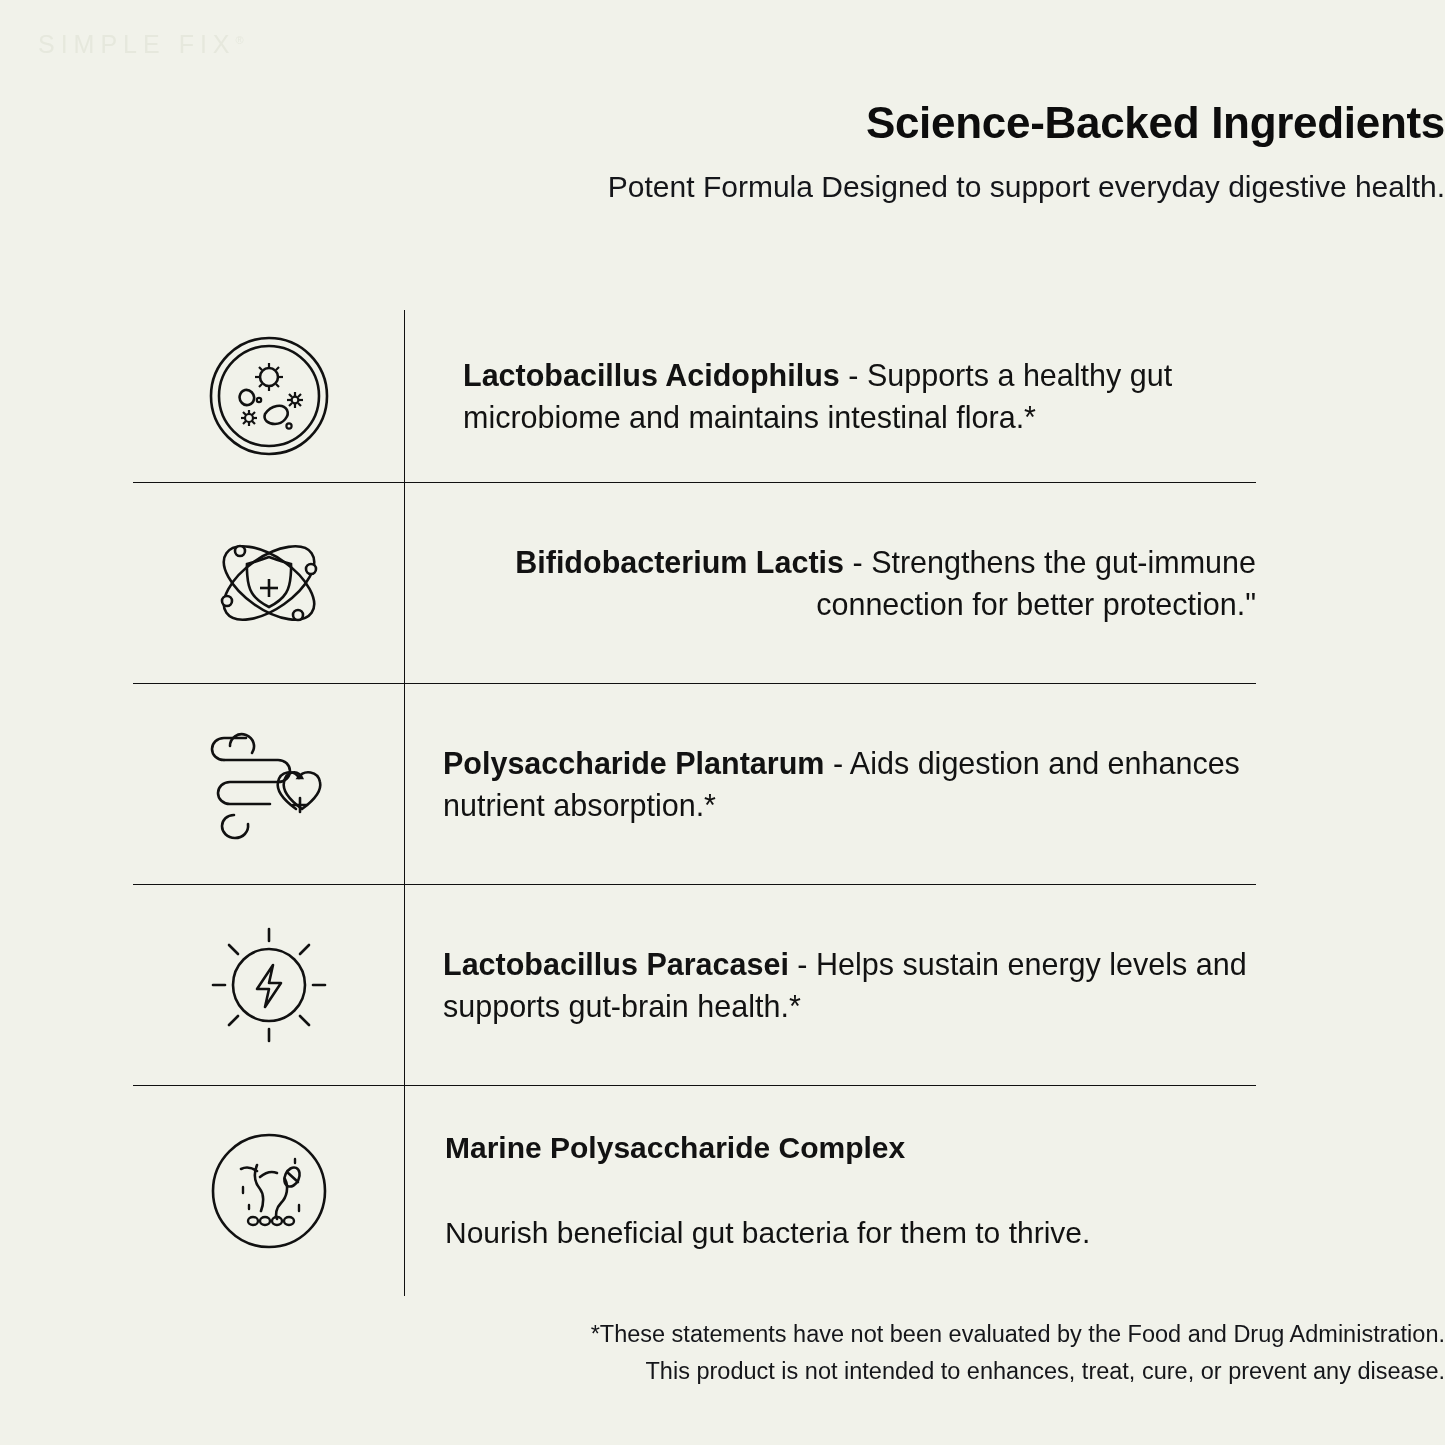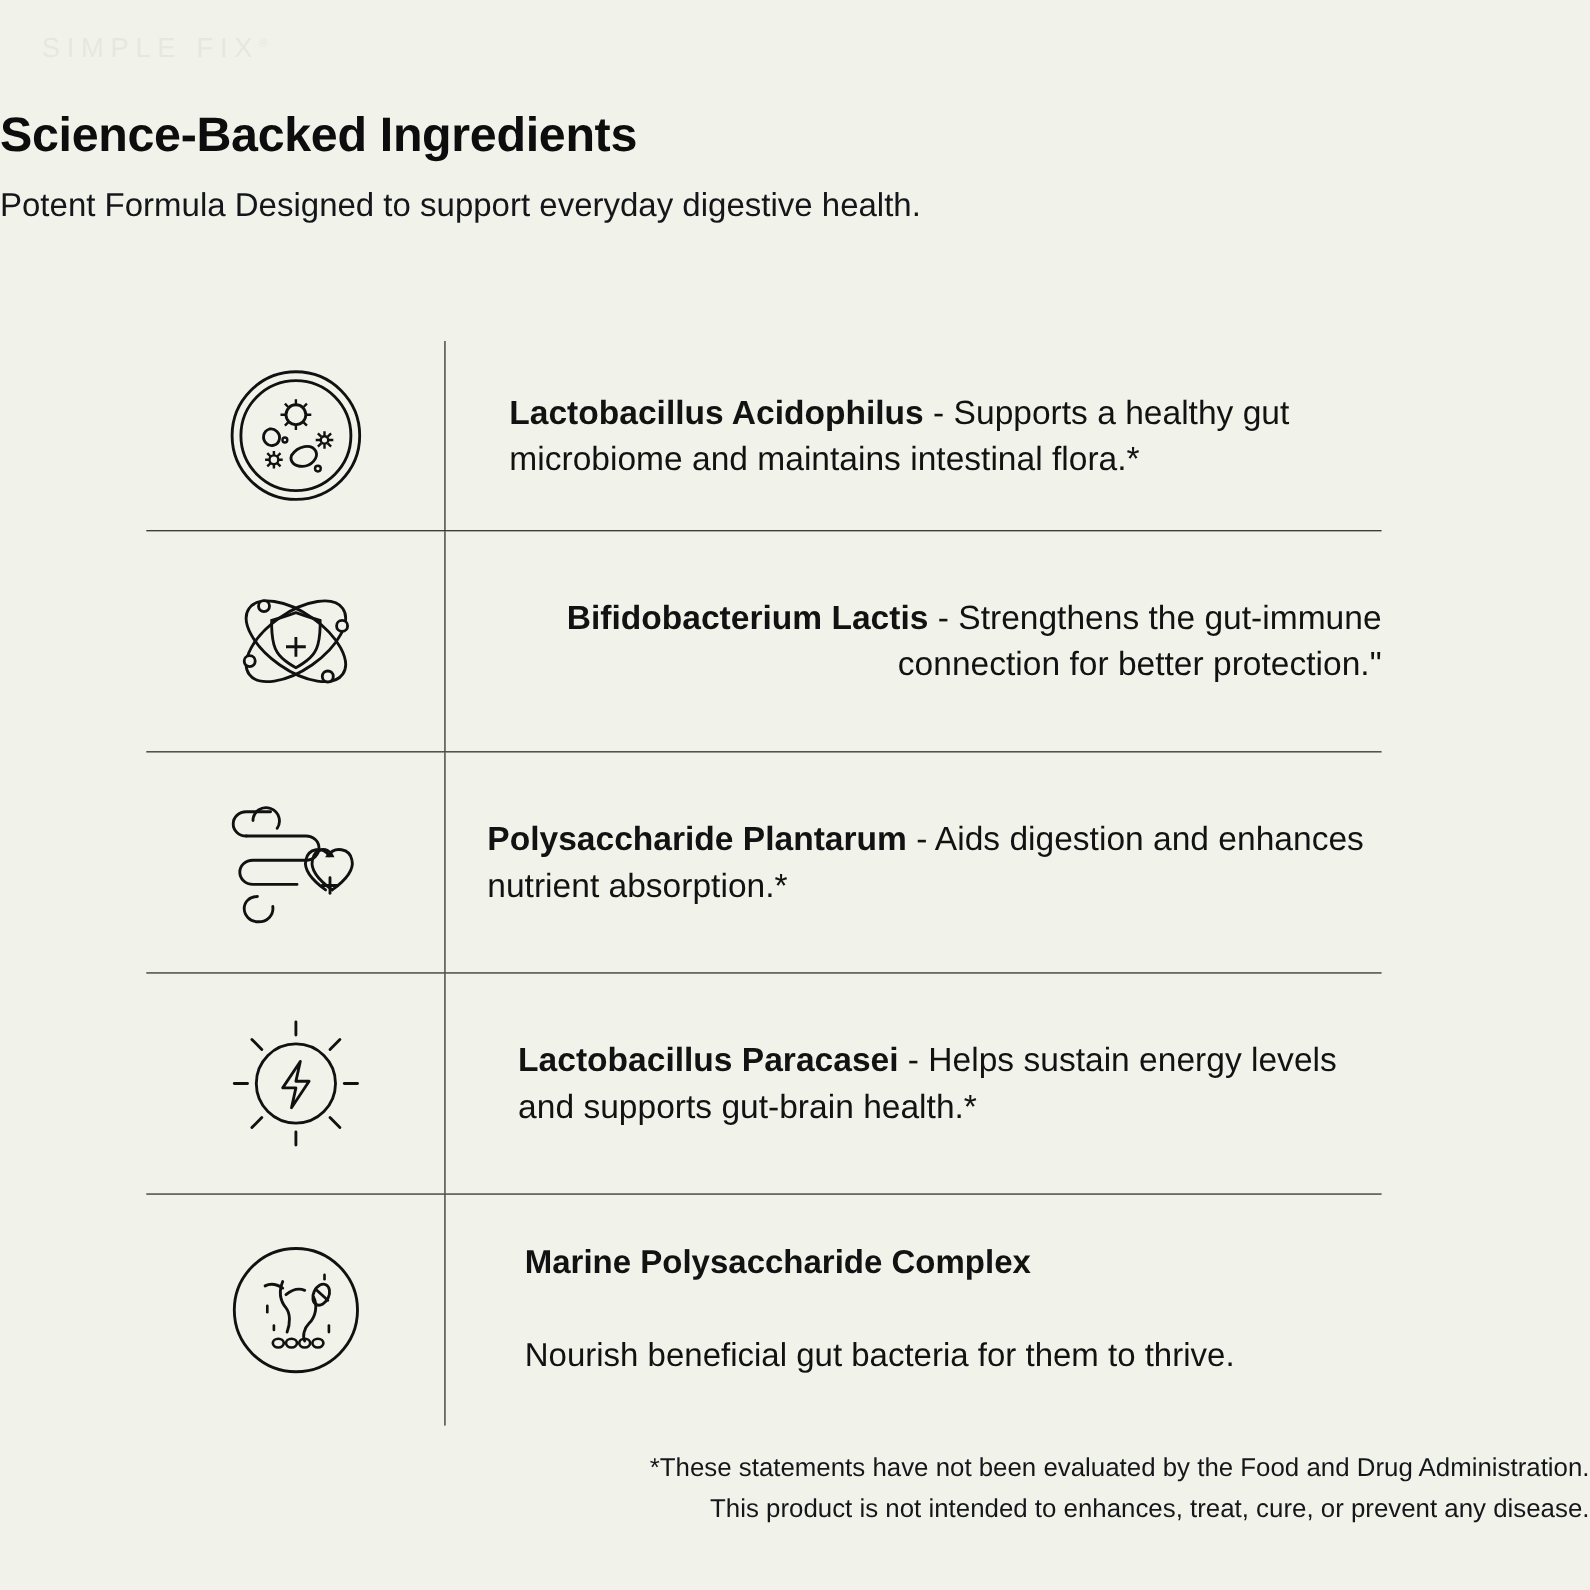--- a/index.html
+++ b/index.html
@@ -36,21 +36,21 @@
   }
   .brand sup {
     font-size: 11px;
     letter-spacing: 0;
     vertical-align: super;
   }
 
   
   .header {
     padding-top: 98px;
-    text-align: left;
+    text-align: right;
   }
   .title {
     font-size: 44px;
     font-weight: bold;
     letter-spacing: -0.3px;
     margin: 0;
     color: #0d0d0d;
   }
   .subtitle {
     font-size: 30px;
@@ -108,22 +108,22 @@
   
   .row-1 .text-cell { padding-left: 38px; }
   .row-2 .text-cell { padding-left: 44px; }
   .row-3 .text-cell { padding-left: 38px; }
   .row-4 .text-cell { padding-left: 38px; }
   .row-5 .text-cell { padding-left: 40px; }
 
   .row-1 { min-height: 172px; gap: 20px; }
   .row-2 { min-height: 200px; text-align: right; }
   .row-3 { min-height: 200px; }
-  .row-4 { min-height: 200px; gap: 28px; }
-  .row-5 { min-height: 210px; gap: 32px; }
+  .row-4 { min-height: 200px; }
+  .row-5 { min-height: 210px; }
 
   svg { display: block; }
 
   
   .footer {
     position: absolute;
     left: 0;
     right: 0;
     bottom: 56px;
     text-align: right;

